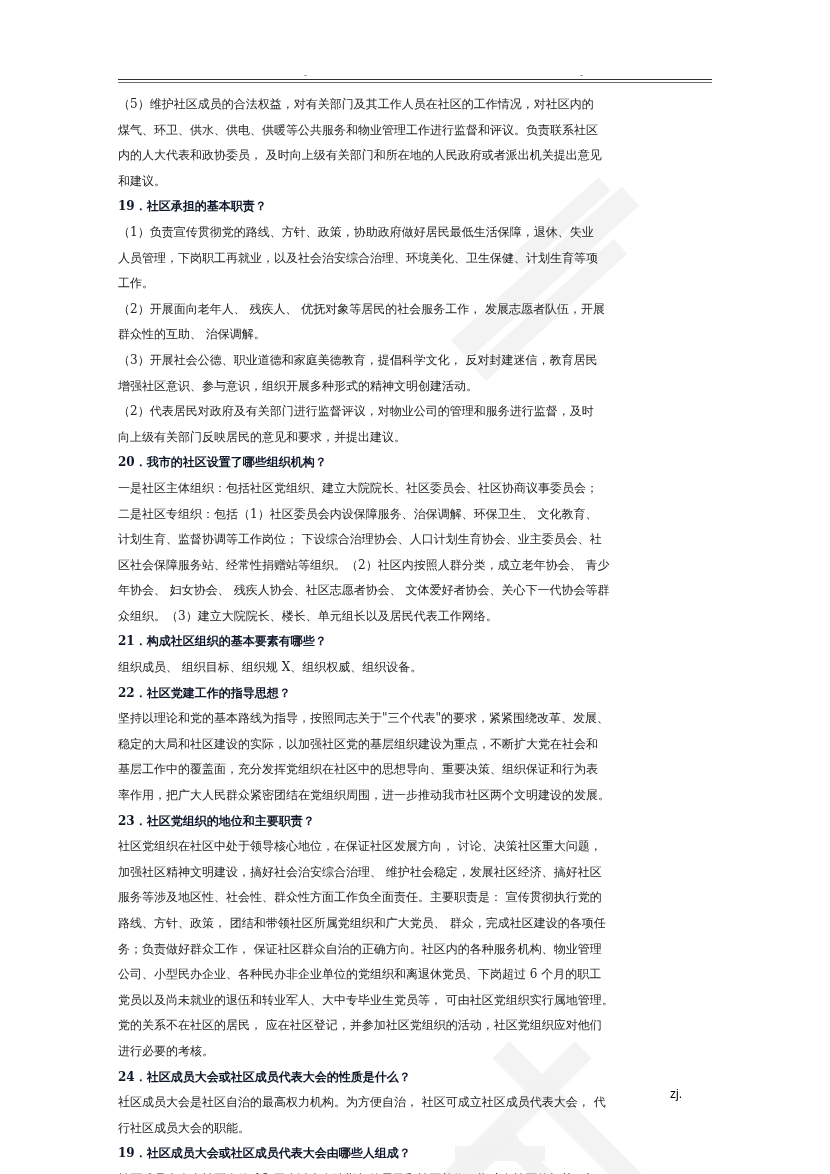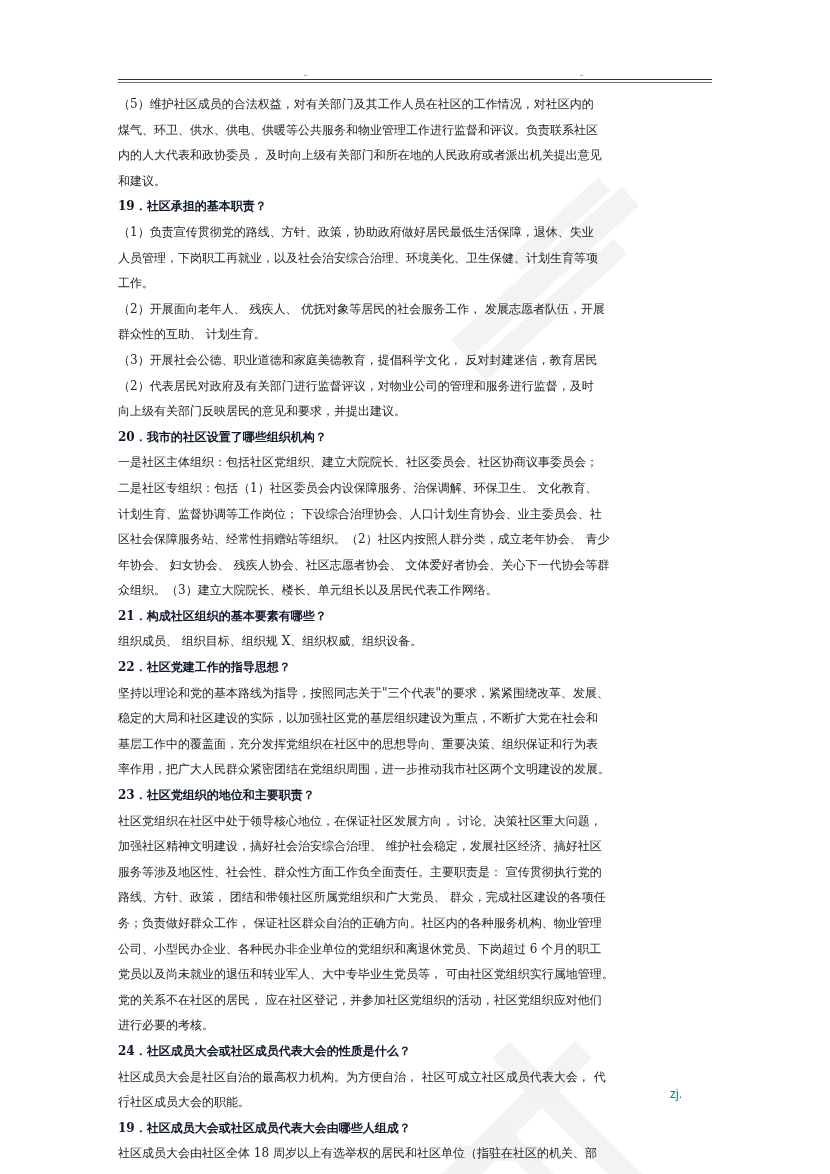--- a/index.html
+++ b/index.html
@@ -107,21 +107,21 @@
     top: 0;
     font-size: 9px;
     color: #555;
     font-family: "Liberation Serif", serif;
   }
   .footer-right {
     position: absolute;
     left: 552px;
     top: -3px;
     font-size: 12px;
-    color: #0f766e;
+    color: #000000;
     font-family: "Liberation Sans", sans-serif;
   }
 </style>
 </head>
 <body>
 
 <div class="page">
 
   <div class="watermark-layer">
     <div class="wm-band wm-a"></div>
@@ -145,22 +145,23 @@
   <div class="content" id="content">
       <div class="line">（5）维护社区成员的合法权益，对有关部门及其工作人员在社区的工作情况，对社区内的</div>
       <div class="line">煤气、环卫、供水、供电、供暖等公共服务和物业管理工作进行监督和评议。负责联系社区</div>
       <div class="line">内的人大代表和政协委员， 及时向上级有关部门和所在地的人民政府或者派出机关提出意见</div>
       <div class="line">和建议。</div>
       <div class="line q">19．社区承担的基本职责？</div>
       <div class="line">（1）负责宣传贯彻党的路线、方针、政策，协助政府做好居民最低生活保障，退休、失业</div>
       <div class="line">人员管理，下岗职工再就业，以及社会治安综合治理、环境美化、卫生保健、计划生育等项</div>
       <div class="line">工作。</div>
       <div class="line">（2）开展面向老年人、 残疾人、 优抚对象等居民的社会服务工作， 发展志愿者队伍，开展</div>
-      <div class="line">群众性的互助、 计划生育。</div>
+      <div class="line">群众性的互助、 治保调解。</div>
       <div class="line">（3）开展社会公德、职业道德和家庭美德教育，提倡科学文化， 反对封建迷信，教育居民</div>
+      <div class="line">增强社区意识、参与意识，组织开展多种形式的精神文明创建活动。</div>
       <div class="line">（2）代表居民对政府及有关部门进行监督评议，对物业公司的管理和服务进行监督，及时</div>
       <div class="line">向上级有关部门反映居民的意见和要求，并提出建议。</div>
       <div class="line q">20．我市的社区设置了哪些组织机构？</div>
       <div class="line">一是社区主体组织：包括社区党组织、建立大院院长、社区委员会、社区协商议事委员会；</div>
       <div class="line">二是社区专组织：包括（1）社区委员会内设保障服务、治保调解、环保卫生、 文化教育、</div>
       <div class="line">计划生育、监督协调等工作岗位； 下设综合治理协会、人口计划生育协会、业主委员会、社</div>
       <div class="line">区社会保障服务站、经常性捐赠站等组织。（2）社区内按照人群分类，成立老年协会、 青少</div>
       <div class="line">年协会、 妇女协会、 残疾人协会、社区志愿者协会、 文体爱好者协会、关心下一代协会等群</div>
       <div class="line">众组织。（3）建立大院院长、楼长、单元组长以及居民代表工作网络。</div>
       <div class="line q">21．构成社区组织的基本要素有哪些？</div>

